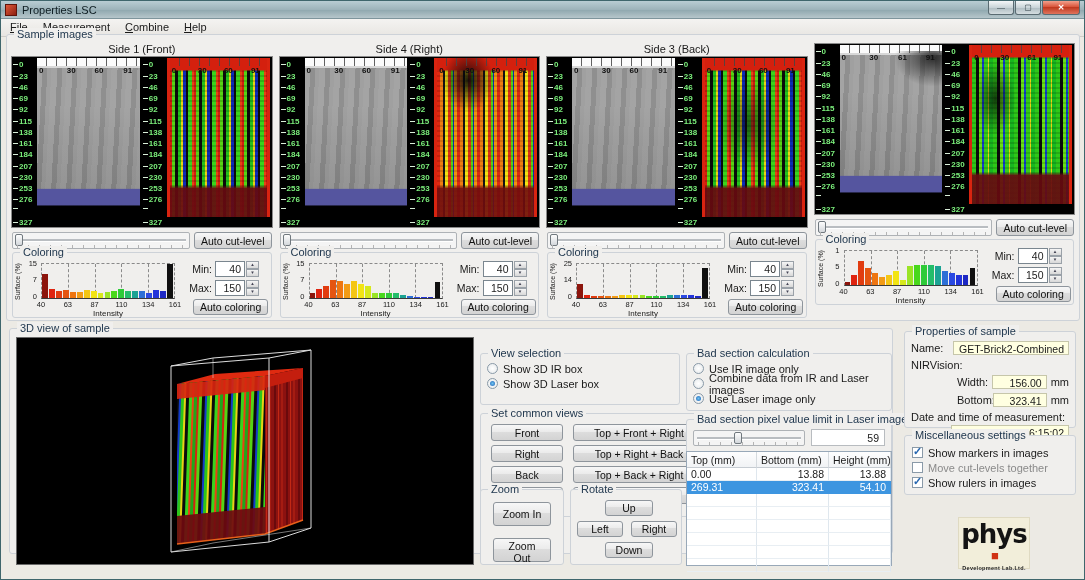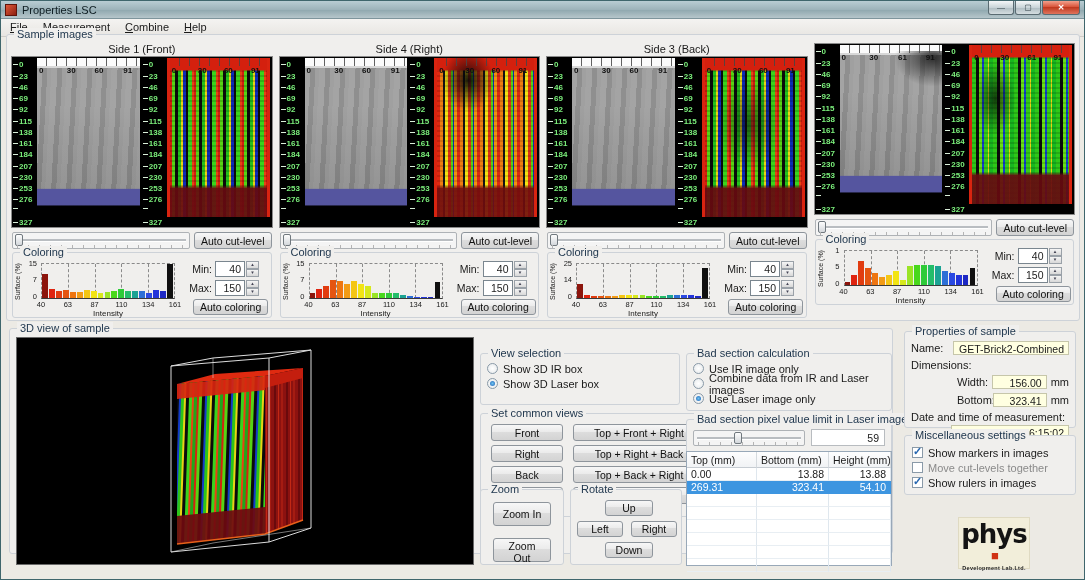--- a/index.html
+++ b/index.html
@@ -1214,21 +1214,21 @@
     </div>
 </div>
 
 <div class="groupbox" id="props">
   <span class="gb-label">Properties of sample</span>
   <div class="prow" style="margin-top:9px;">
     <span class="plab" style="width:42px;">Name:</span>
     <span class="yfield" style="flex:1;">GET-Brick2-Combined</span>
   </div>
   <div class="prow">
-    <span class="plab">Dimensions:</span>
+    <span class="plab">NIRVision:</span>
   </div>
   <div class="prow" style="margin-left:52px;">
     <span class="plab" style="width:36px;">Width:</span>
     <span class="yfield" style="width:56px;">156.00</span>
     <span class="plab" style="margin-left:4px;">mm</span>
   </div>
   <div class="prow" style="margin-left:52px;">
     <span class="plab" style="width:36px;">Bottom:</span>
     <span class="yfield" style="width:56px;">323.41</span>
     <span class="plab" style="margin-left:4px;">mm</span>

